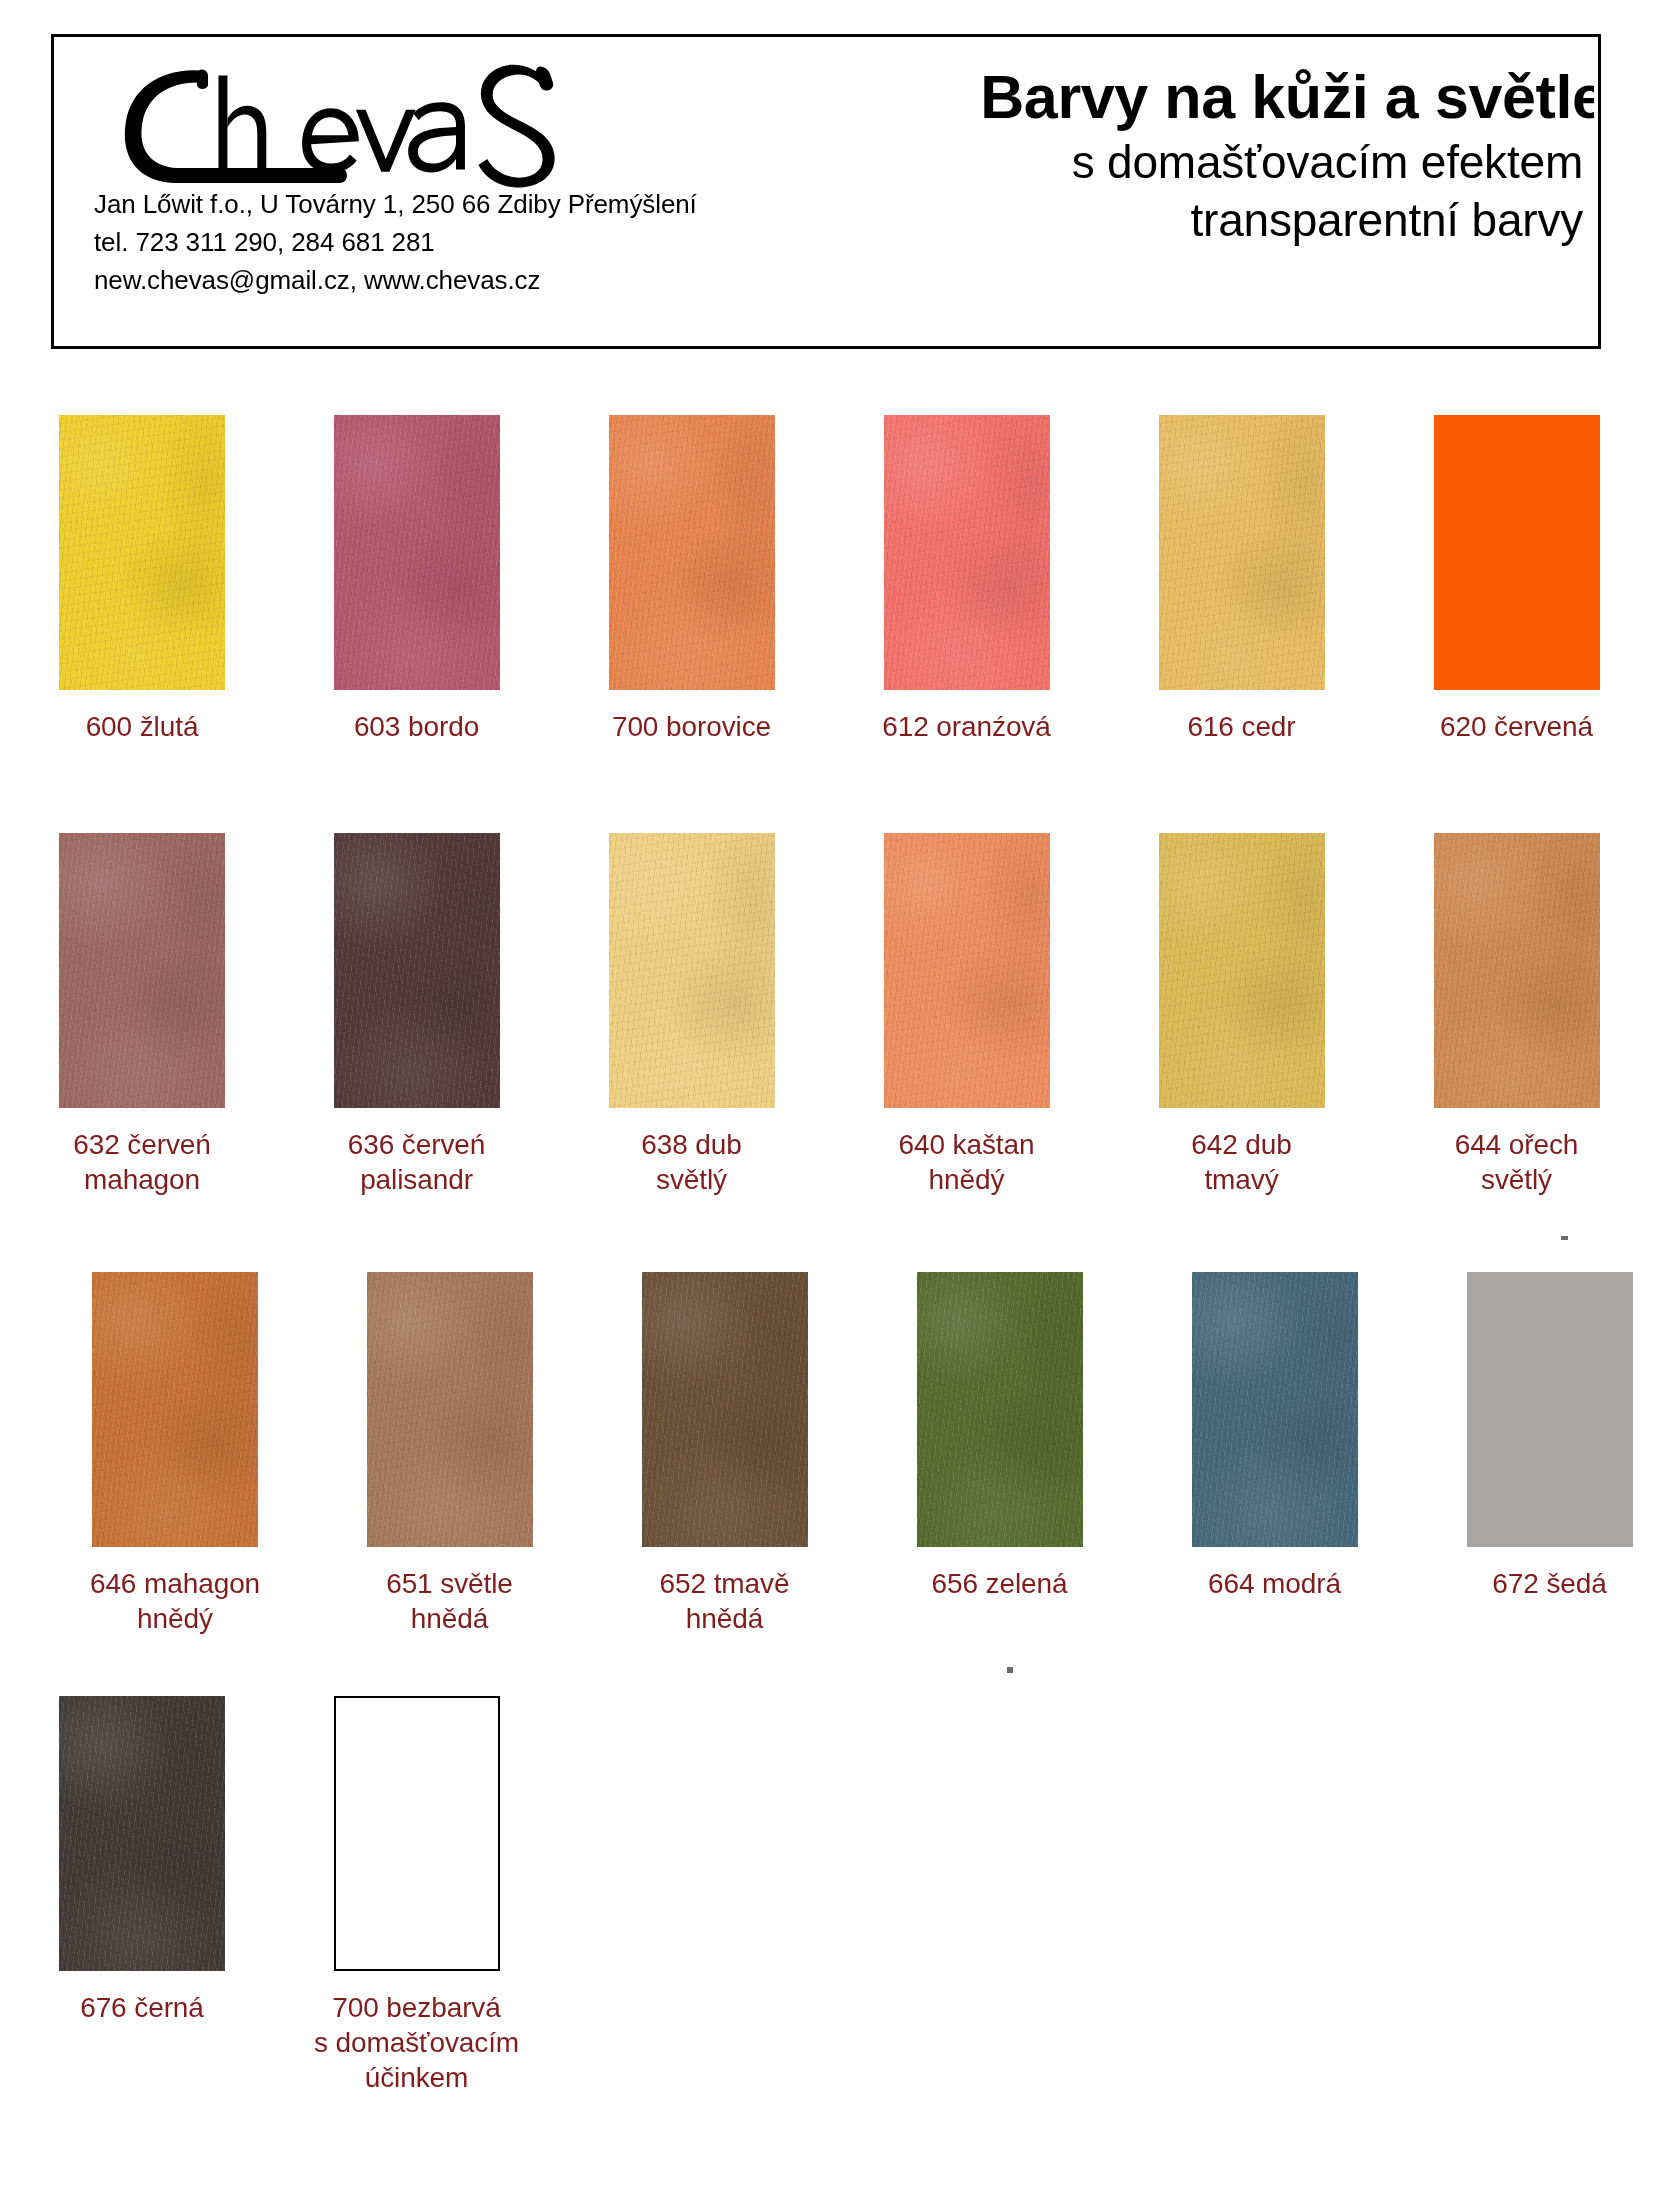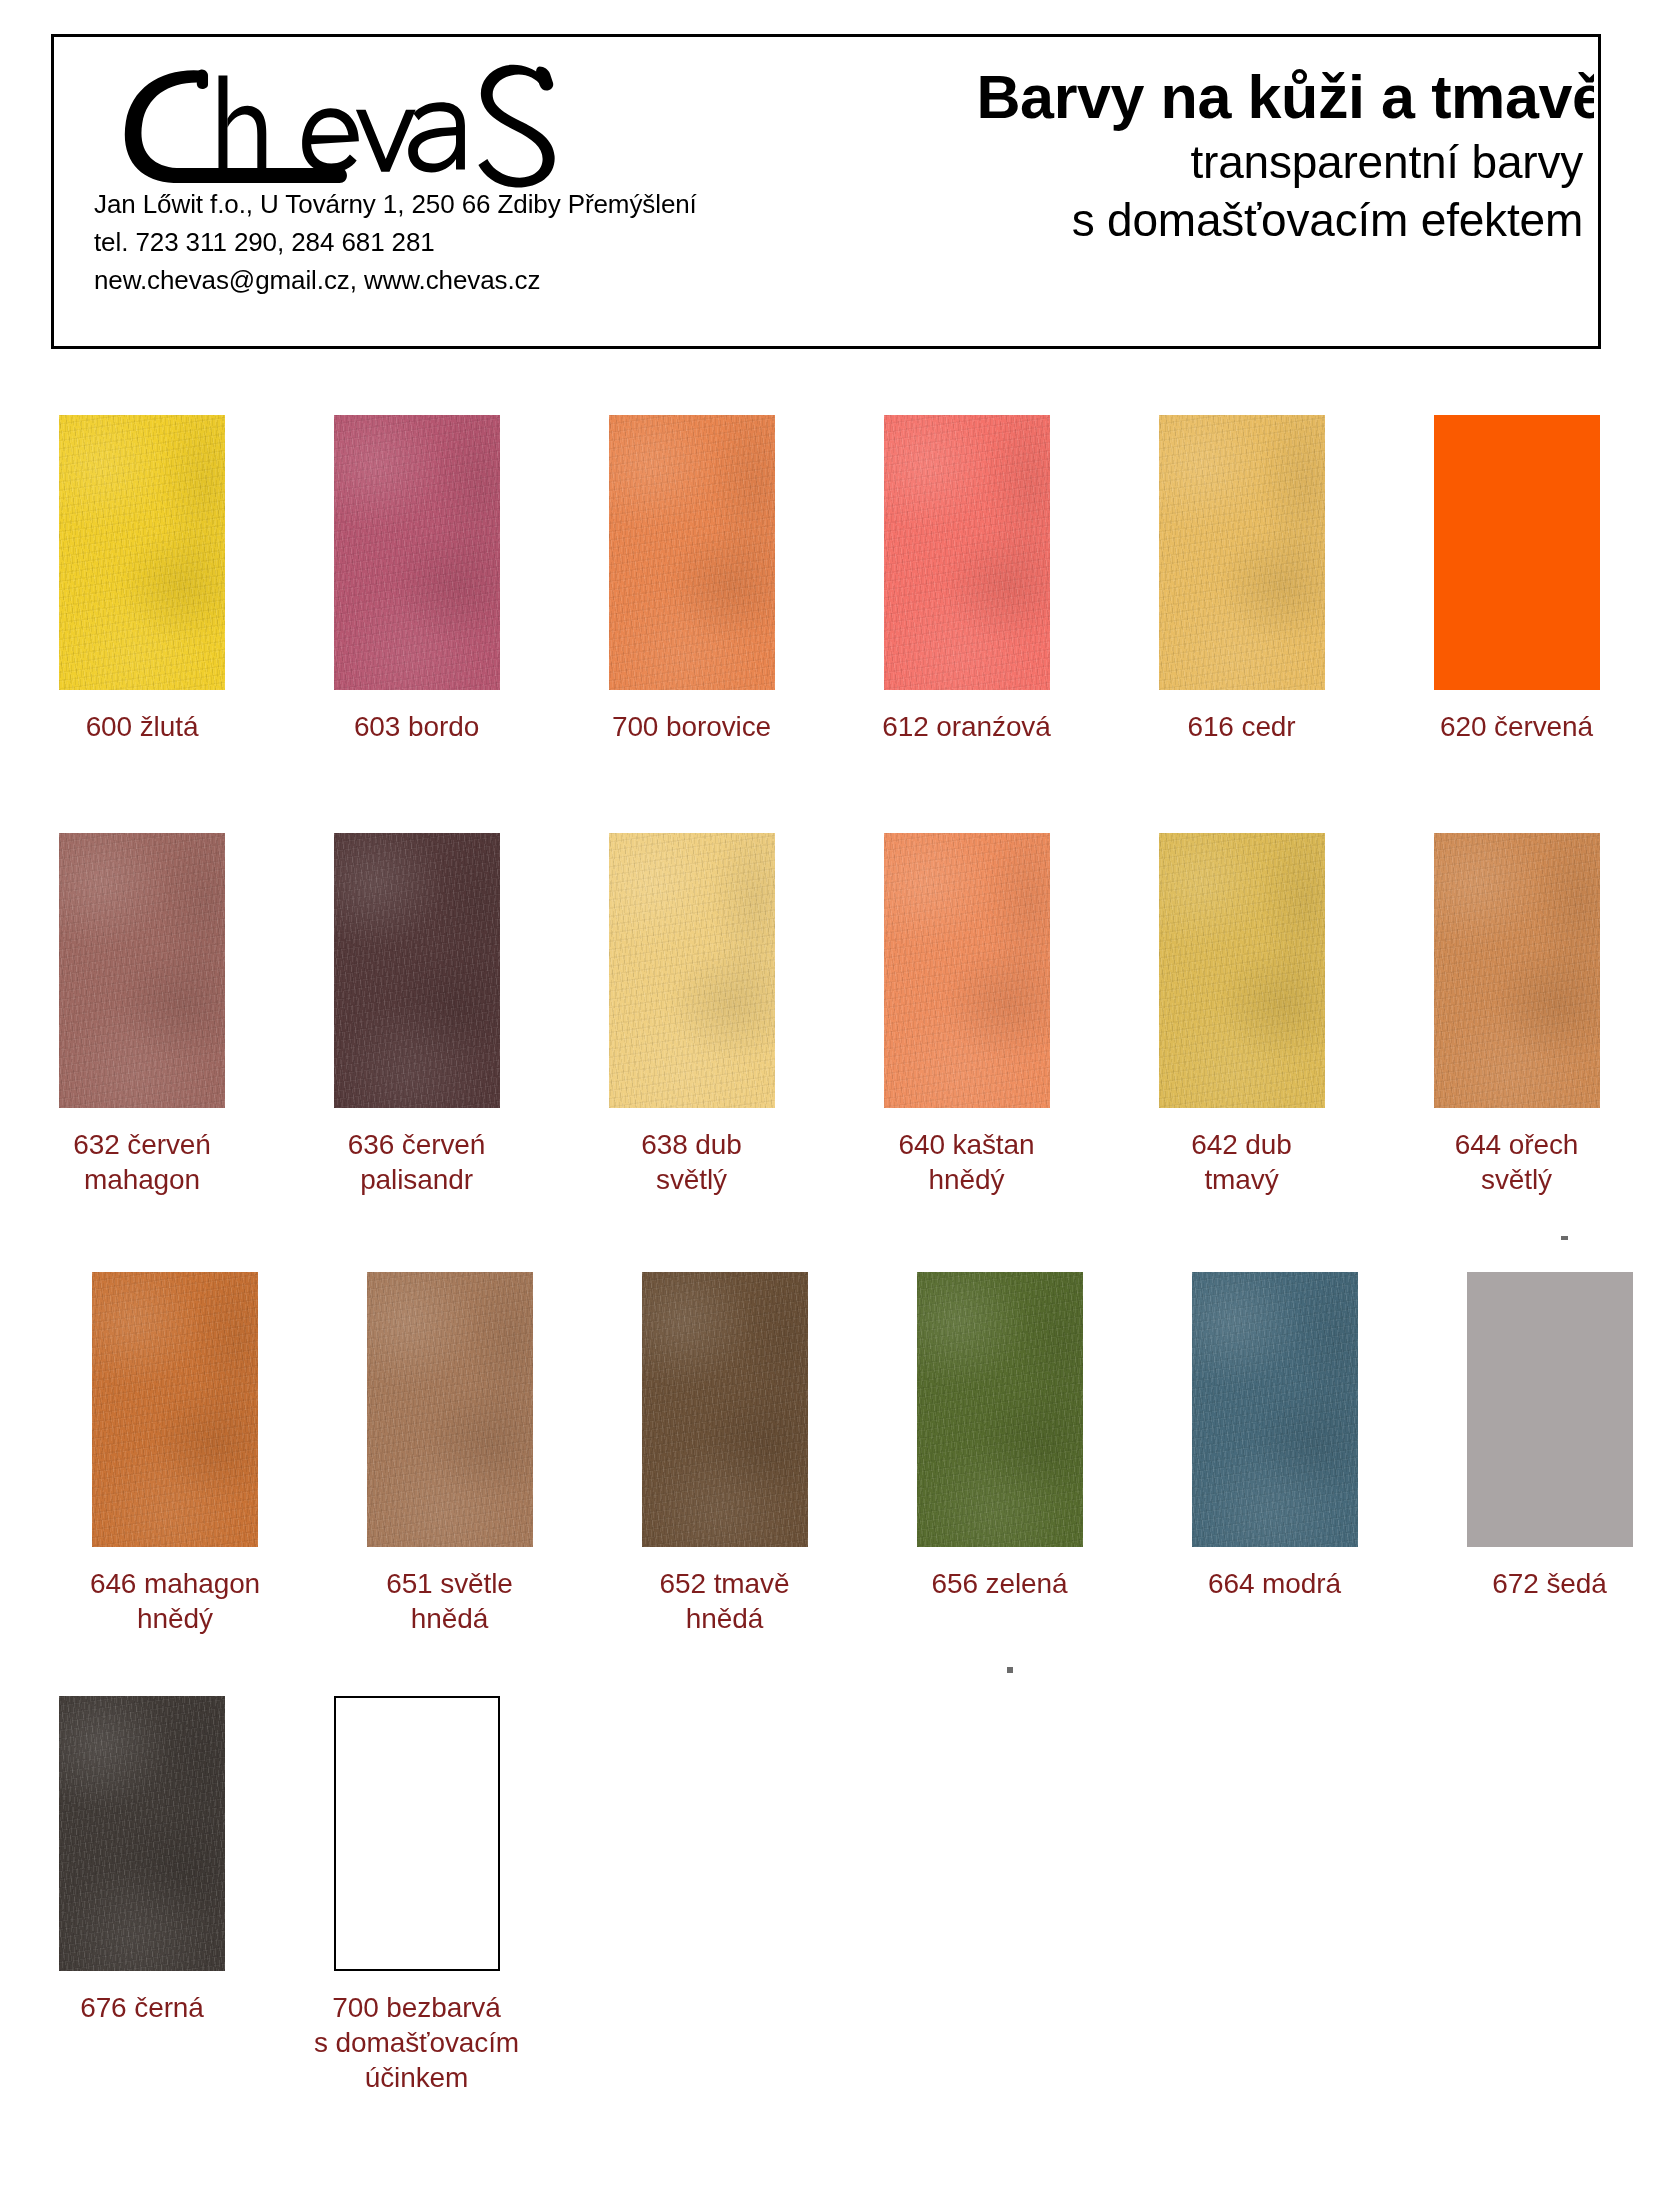--- a/index.html
+++ b/index.html
@@ -165,23 +165,23 @@
     </svg>
   </div>
 
   <div class="contact">
     <div class="contact-line">Jan Lőwit f.o., U Továrny 1, 250 66 Zdiby Přemýšlení</div>
     <div class="contact-line">tel. 723 311 290, 284 681 281</div>
     <div class="contact-line">new.chevas@gmail.cz, www.chevas.cz</div>
   </div>
 
   <div class="title-area">
-    <div class="main-title">Barvy na kůži a tmavě</div>
+    <div class="main-title">Barvy na kůži a světle</div>
+    <div class="subtitle">s domašťovacím efektem</div>
     <div class="subtitle">transparentní barvy</div>
-    <div class="subtitle">s domašťovacím efektem</div>
   </div>
 
 </div>
 
 <div class="grid" id="grid">
     <div class="row" style="position: absolute; top: 0px; height: 418px;">
       <div class="cell" style="left: 7.5px; top: 0px;">
         <div class="swatch">
           <div class="swatch-fill" style="background: rgb(240, 206, 44);"></div>
           <div class="tex"></div>

